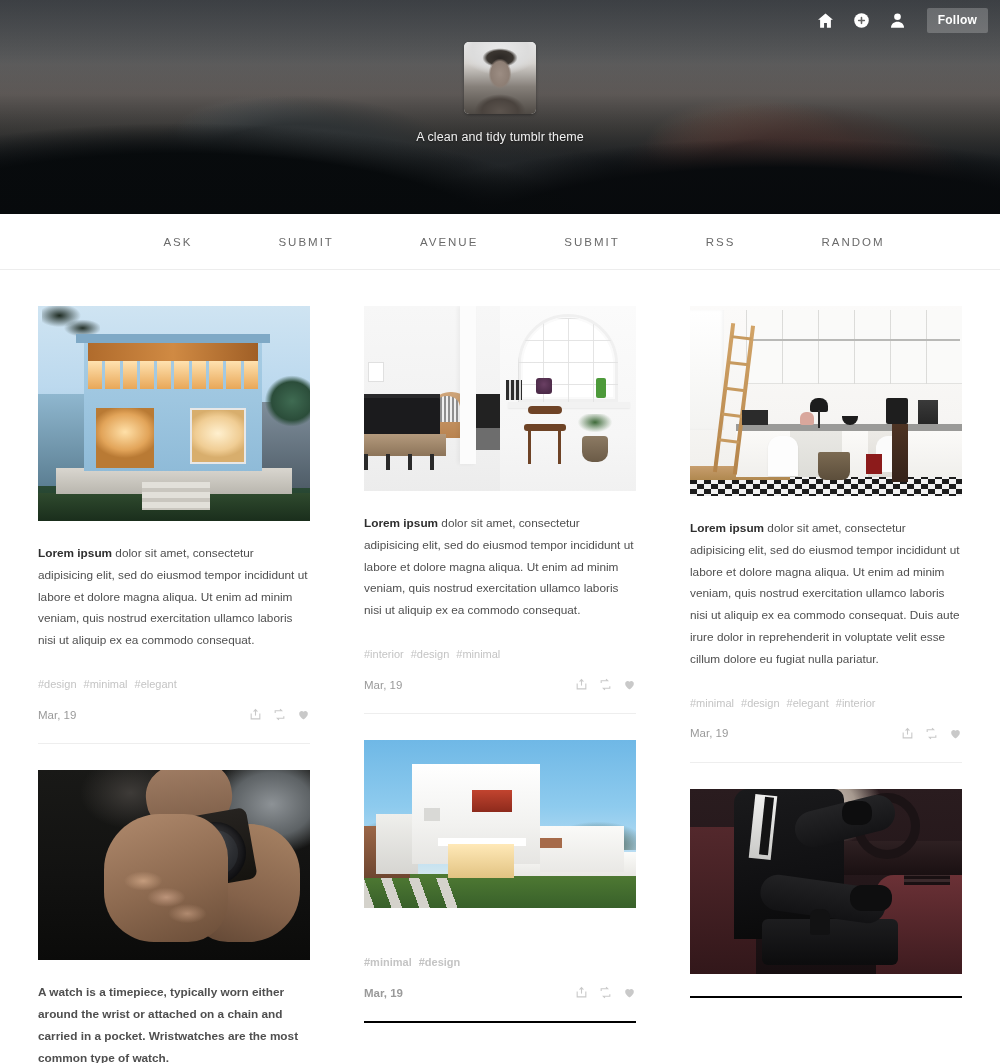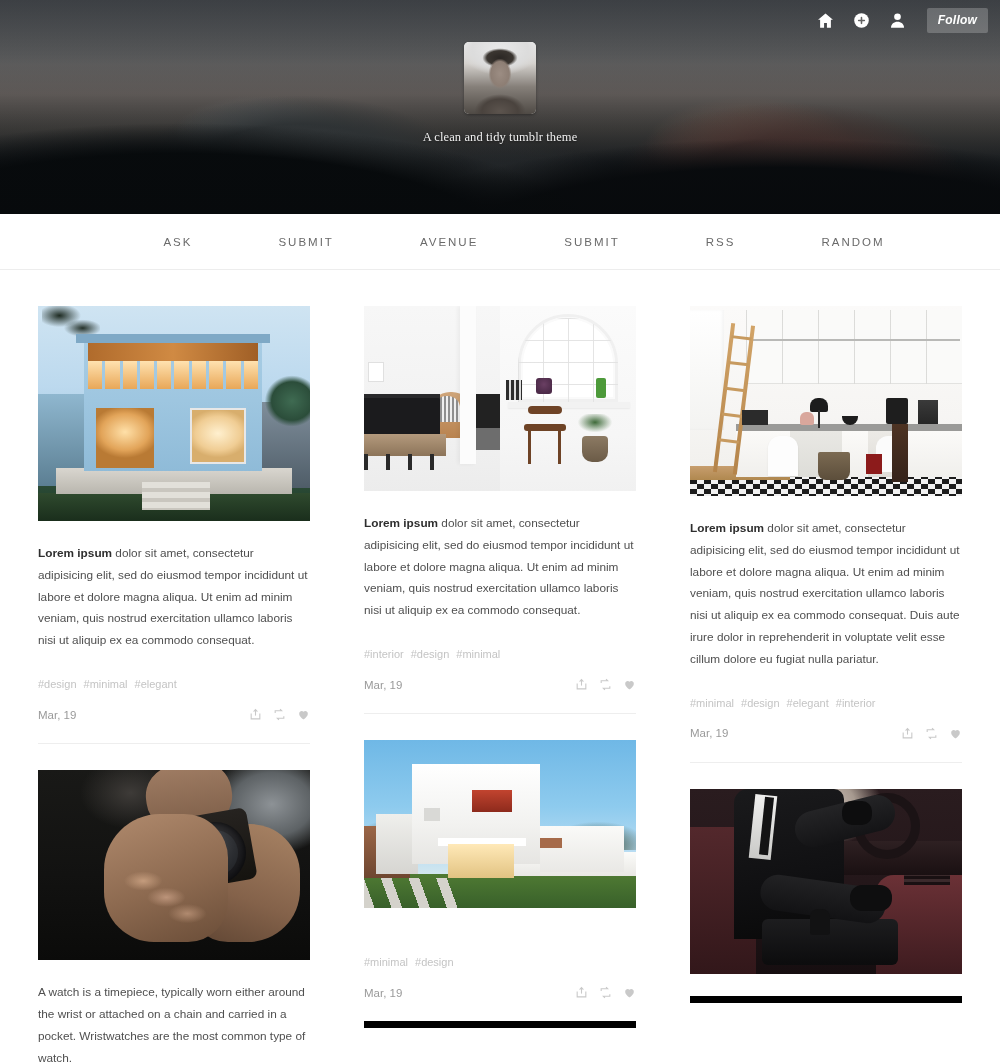--- a/index.html
+++ b/index.html
@@ -43,21 +43,20 @@
   }
 
   .top-controls {
     position: absolute;
     top: 8px;
     right: 12px;
     display: flex;
     align-items: center;
     gap: 14px;
     z-index: 5;
-    font-style: italic;
   }
   .tc-icon {
     width: 22px; height: 22px;
     display: flex; align-items: center; justify-content: center;
     cursor: pointer;
   }
   .tc-icon svg { display: block; }
   .follow-btn {
     background: rgba(255,255,255,0.22);
     color: #ffffff;
@@ -103,21 +102,20 @@
     font-weight: bold;
     letter-spacing: 3.2px;
     text-shadow: 0 1px 2px rgba(0,0,0,0.45);
   }
   .blog-desc {
     margin-top: 16px;
     color: #f0f0f0;
     font-size: 12.5px;
     letter-spacing: 0.1px;
     text-shadow: 0 1px 2px rgba(0,0,0,0.45);
-    font-family: Liberation Serif, serif;
   }
 
   
   .nav {
     width: 1000px;
     height: 56px;
     background: #ffffff;
     border-bottom: 1px solid #ededed;
     display: flex;
     align-items: center;
@@ -138,21 +136,21 @@
     width: 1000px;
     padding: 36px 0 0 0;
     display: flex;
     justify-content: center;
     gap: 54px;
     align-items: flex-start;
   }
   .col { width: 272px; }
 
   .post { padding-bottom: 22px; border-bottom: 1px solid #eeeeee; margin-bottom: 26px; }
-  .post:last-child { border-bottom: 7px solid #000000; }
+  .post:last-child { border-bottom: 2px solid #000000; font-weight: bold; }
 
   .post-photo {
     width: 272px;
     display: block;
     position: relative;
     overflow: hidden;
   }
 
   .post-body { padding-top: 22px; }
   .post-text {

